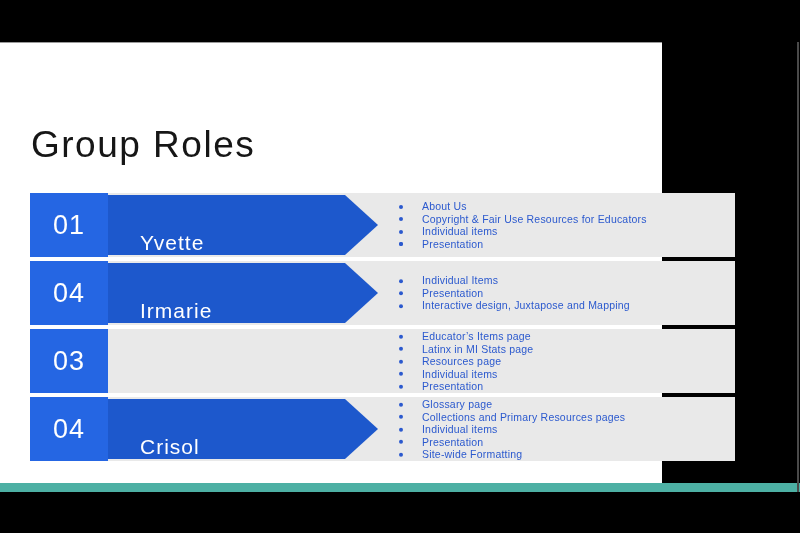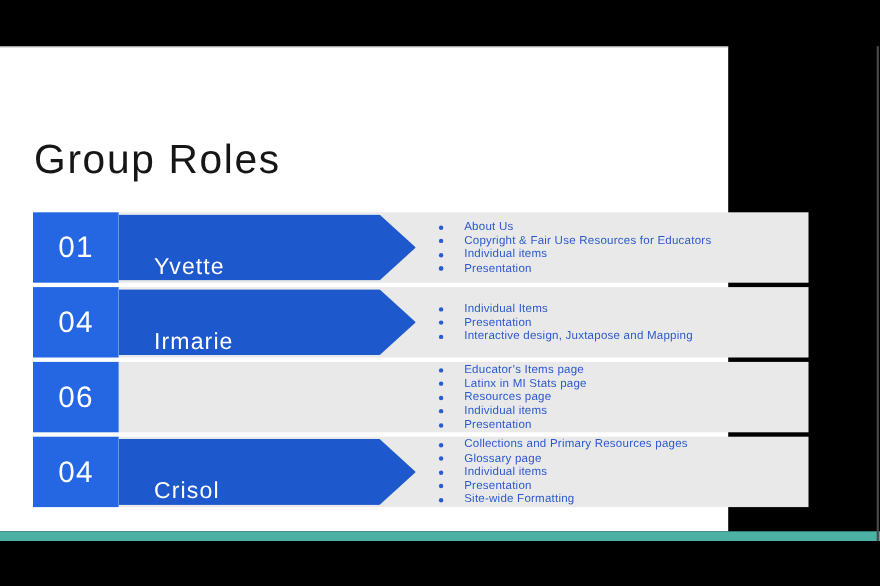--- a/index.html
+++ b/index.html
@@ -96,41 +96,41 @@
       </div>
       <ul class="tasks">
             <li><span class="dot"></span><span>Individual Items</span></li>
             <li><span class="dot"></span><span>Presentation</span></li>
             <li><span class="dot"></span><span>Interactive design, Juxtapose and Mapping</span></li>
           </ul>
     </div>
   </div>
 
   <div class="row">
-    <div class="num">06</div>
+    <div class="num">03</div>
     <div class="band">
       <ul class="tasks">
             <li><span class="dot"></span><span>Educator’s Items page</span></li>
             <li><span class="dot"></span><span>Latinx in MI Stats page</span></li>
             <li><span class="dot"></span><span>Resources page</span></li>
             <li><span class="dot"></span><span>Individual items</span></li>
             <li><span class="dot"></span><span>Presentation</span></li>
           </ul>
     </div>
   </div>
 
   <div class="row">
     <div class="num">04</div>
     <div class="band">
       <div class="arrow">
         <span class="name">Crisol</span>
       </div>
       <ul class="tasks">
+            <li><span class="dot"></span><span>Glossary page</span></li>
             <li><span class="dot"></span><span>Collections and Primary Resources pages</span></li>
-            <li><span class="dot"></span><span>Glossary page</span></li>
             <li><span class="dot"></span><span>Individual items</span></li>
             <li><span class="dot"></span><span>Presentation</span></li>
             <li><span class="dot"></span><span>Site-wide Formatting</span></li>
           </ul>
     </div>
   </div>
 </div>
 </div>
 
 <div class="teal-strip"></div>

